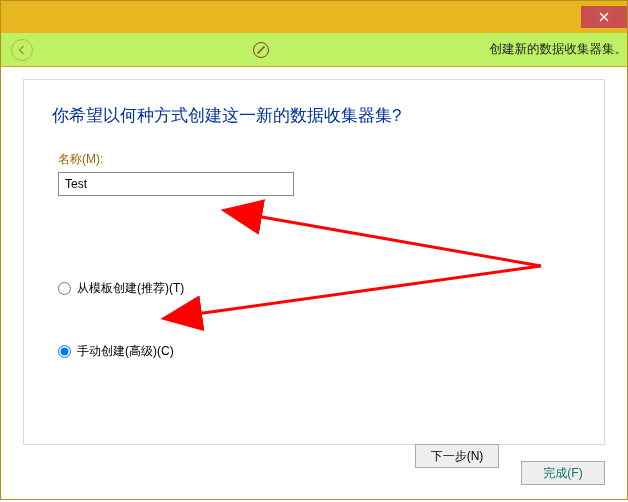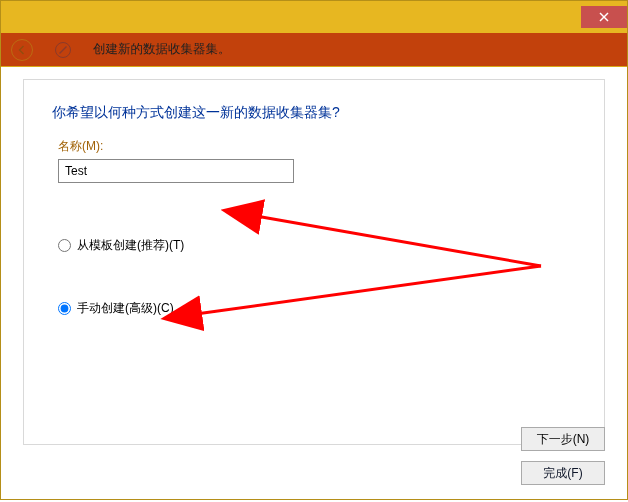--- a/index.html
+++ b/index.html
@@ -33,26 +33,27 @@
     background: #c8504e;
     display: flex;
     align-items: center;
     justify-content: center;
     margin-right: 0;
     cursor: pointer;
   }
   .close-btn svg { display: block; }
   .header-strip {
     height: 34px;
-    background: #c2410c;
+    background: #bef264;
     display: flex;
     align-items: center;
     padding-left: 10px;
     gap: 22px;
     border-bottom: 1px solid #d9a818;
+    justify-content: space-between;
   }
   .back-arrow {
     width: 22px;
     height: 22px;
     border-radius: 50%;
     border: 1px solid #b58f18;
     background: transparent;
     display: flex;
     align-items: center;
     justify-content: center;
@@ -80,76 +81,76 @@
     left: 22px;
     right: 22px;
     top: 78px;
     bottom: 54px;
     border: 1px solid #d9d9d9;
     background: #fff;
     padding: 24px 28px;
   }
   .question {
     color: #003399;
-    font-size: 14px;
-    margin-bottom: 16px;
+    font-size: 17px;
+    margin-bottom: 24px;
   }
   .field-label {
     font-size: 12px;
     color: #a16207;
     margin-bottom: 4px;
     margin-left: 6px;
   }
   .text-input {
     width: 236px;
     height: 24px;
     border: 1px solid #888;
     padding: 2px 6px;
     font-family: inherit;
     font-size: 12px;
     margin-left: 6px;
   }
   .radio-group {
-    margin-top: 54px;
+    margin-top: 84px;
     margin-left: 6px;
   }
   .radio-row {
     display: flex;
     align-items: center;
     gap: 6px;
     margin-bottom: 46px;
     font-size: 12px;
     color: #000;
   }
   .radio-row input[type=radio] {
     width: 13px;
     height: 13px;
     margin: 0;
   }
   .button-bar {
     position: absolute;
     right: 22px;
     bottom: 14px;
     display: flex;
-    gap: 10px;
-    flex-direction: column;
+    gap: 22px;
   }
   .btn {
     min-width: 84px;
     height: 24px;
     border: 1px solid #aaa;
     background: #eee;
     font-family: inherit;
     font-size: 12px;
     padding: 0 10px;
     cursor: pointer;
   }
   .btn:disabled {
-    color: #0f172a;
+    color: #0f766e;
     cursor: default;
+    margin-top: 17px;
   }
   .annotation-layer {
     position: absolute;
     inset: 0;
     pointer-events: none;
   }
 </style>
 </head>
 <body>
 

